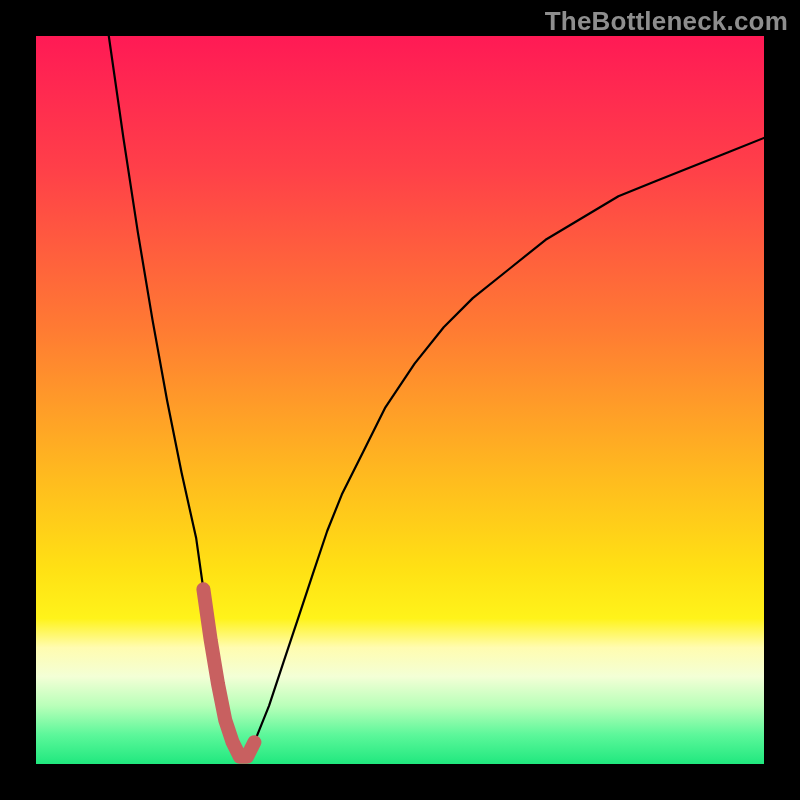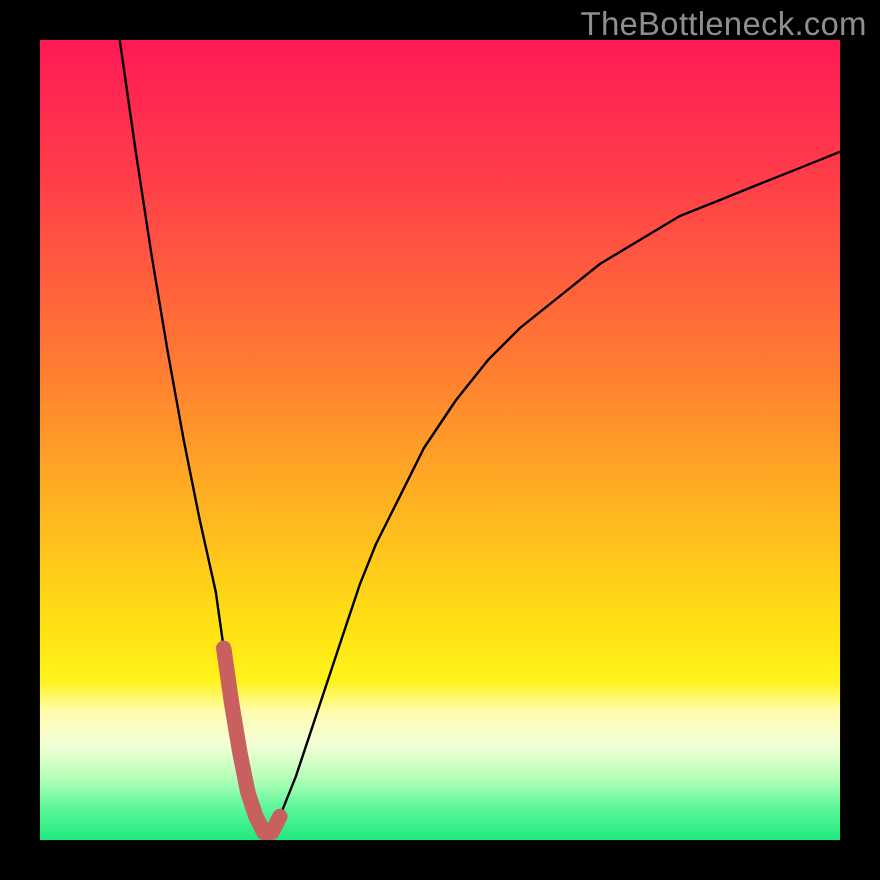--- a/index.html
+++ b/index.html
@@ -1,20 +1,20 @@
 <!DOCTYPE html>
 <html><head>
 <meta charset="utf-8">
 <style>
   html,body{margin:0;padding:0;width:800px;height:800px;background:#000;overflow:hidden;font-family:Arial,Helvetica,sans-serif}
   .frame{position:absolute;left:0;top:0;width:800px;height:800px;background:#000}
   .plot{position:absolute;left:36px;top:36px;width:728px;height:728px;overflow:hidden}
   .grad{position:absolute;left:0;top:0;width:728px;height:728px}
   svg.curve{position:absolute;left:0;top:0;width:728px;height:728px}
-  .watermark{position:absolute;top:6px;right:12px;color:#8e8e8e;font-size:30px;letter-spacing:.2px;font-weight:400}
+  .watermark{position:absolute;top:6px;right:12px;color:#8e8e8e;font-size:26px;letter-spacing:.2px;font-weight:700}
 </style>
 </head>
 <body>
 
 <div class="frame">
   <div class="plot">
 
     <svg class="grad" viewBox="0 0 728 728" preserveAspectRatio="none">
       <defs>
         <linearGradient id="g" x1="0" y1="0" x2="0" y2="1">

